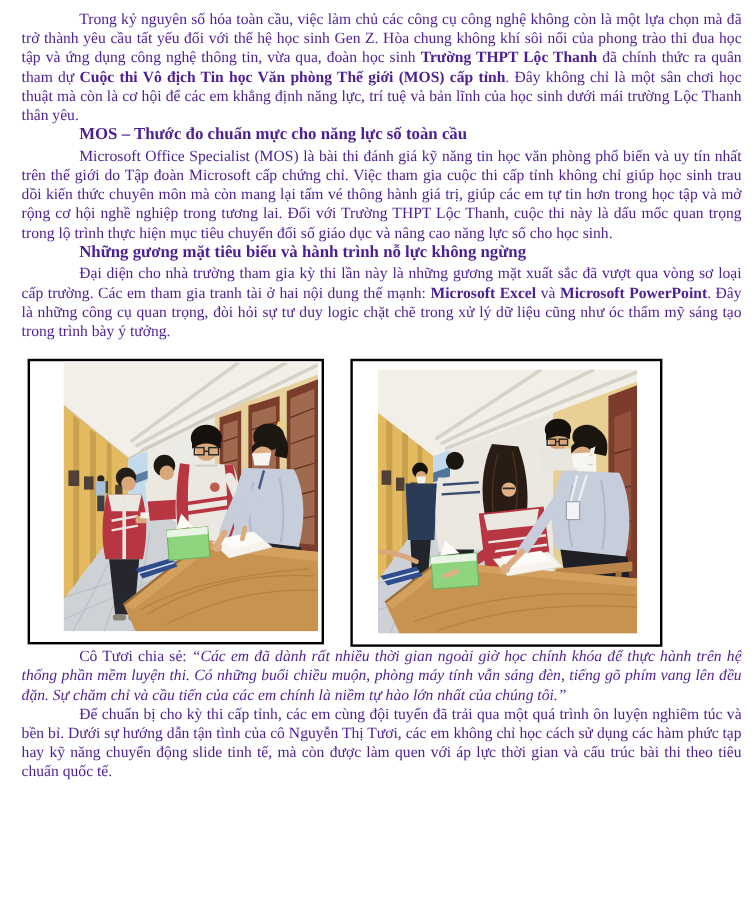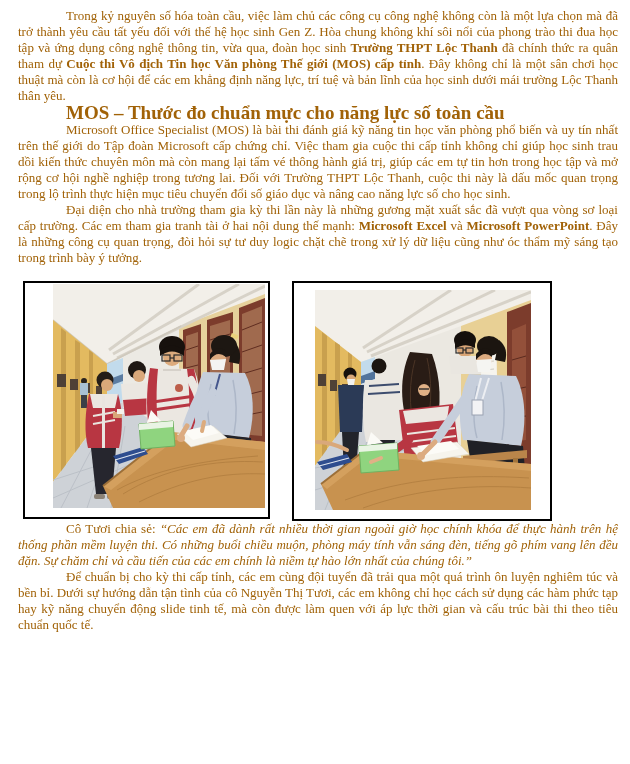--- a/index.html
+++ b/index.html
@@ -1,24 +1,24 @@
 <!DOCTYPE html>
 <html lang="vi"><head>
 <meta charset="utf-8">
 <style>
   html,body{margin:0;padding:0;background:#ffffff;}
   body{width:630px;height:764px;overflow:hidden;}
   .doc{
     box-sizing:border-box;width:630px;height:764px;
     padding:8px 12px 1px 18px;
     font-family:"Liberation Serif","DejaVu Serif",serif;
-    font-size:13px;line-height:16px;color:#a16207;
+    font-size:13px;line-height:16px;color:#4c1d95;
   }
   p.para{margin:0;text-align:justify;text-indent:48px;}
-  h2.heading{margin:0;font-size:19px;line-height:18px;font-weight:700;text-indent:48px;}
+  h2.heading{margin:0;font-size:14px;line-height:18px;font-weight:700;text-indent:48px;}
   .mt-p1{margin-top:2px;}
   .mt-h1{margin-top:18px;}
   .mt-p2{margin-top:10px;}
   .mt-h2{margin-top:16px;}
   .mt-p3{margin-top:10px;}
   .mt-p4{margin-top:20px;}
   .mt-p5{margin-top:10px;}
   .photos{display:flex;align-items:flex-start;margin:15px 0 0 5px;}
   .frame{border:2px solid #000;background:#fff;margin:0;}
   .frame-left{padding:1px 3px 9px 28px;}
@@ -29,20 +29,21 @@
 <body>
 
 <div class="doc">
 
   <p class="para mt-p1"><span>Trong kỷ nguyên số hóa toàn cầu, việc làm chủ các công cụ công nghệ không còn là một lựa chọn mà đã trở thành yêu cầu tất yếu đối với thế hệ học sinh Gen Z. Hòa chung không khí sôi nổi của phong trào thi đua học tập và ứng dụng công nghệ thông tin, vừa qua, đoàn học sinh </span><span style="font-weight: 700;">Trường THPT Lộc Thanh</span><span> đã chính thức ra quân tham dự </span><span style="font-weight: 700;">Cuộc thi Vô địch Tin học Văn phòng Thế giới (MOS) cấp tỉnh</span><span>. Đây không chỉ là một sân chơi học thuật mà còn là cơ hội để các em khẳng định năng lực, trí tuệ và bản lĩnh của học sinh dưới mái trường Lộc Thanh thân yêu.</span></p>
 
   <h2 class="heading mt-h1">MOS – Thước đo chuẩn mực cho năng lực số toàn cầu</h2>
 
   <p class="para mt-p2"><span>Microsoft Office Specialist (MOS) là bài thi đánh giá kỹ năng tin học văn phòng phổ biến và uy tín nhất trên thế giới do Tập đoàn Microsoft cấp chứng chỉ. Việc tham gia cuộc thi cấp tỉnh không chỉ giúp học sinh trau dồi kiến thức chuyên môn mà còn mang lại tấm vé thông hành giá trị, giúp các em tự tin hơn trong học tập và mở rộng cơ hội nghề nghiệp trong tương lai. Đối với Trường THPT Lộc Thanh, cuộc thi này là dấu mốc quan trọng trong lộ trình thực hiện mục tiêu chuyển đổi số giáo dục và nâng cao năng lực số cho học sinh.</span></p>
 
+  <h2 class="heading mt-h2">Những gương mặt tiêu biểu và hành trình nỗ lực không ngừng</h2>
 
   <p class="para mt-p3"><span>Đại diện cho nhà trường tham gia kỳ thi lần này là những gương mặt xuất sắc đã vượt qua vòng sơ loại cấp trường. Các em tham gia tranh tài ở hai nội dung thế mạnh: </span><span style="font-weight: 700;">Microsoft Excel</span><span> và </span><span style="font-weight: 700;">Microsoft PowerPoint</span><span>. Đây là những công cụ quan trọng, đòi hỏi sự tư duy logic chặt chẽ trong xử lý dữ liệu cũng như óc thẩm mỹ sáng tạo trong trình bày ý tưởng.</span></p>
 
   <div class="photos">
 
     <figure class="frame frame-left">
       <svg width="212" height="224" viewBox="0 0 212 224" role="img" aria-label="Học sinh nam mặc đồng phục đỏ trắng xếp hàng điểm danh tại bàn gỗ ở hành lang trường">
         <g>
           <rect x="0" y="0" width="212" height="224" fill="#eceae4"></rect>
           <polygon points="126,42 212,8 212,184 126,154" fill="#e6d19c"></polygon>

